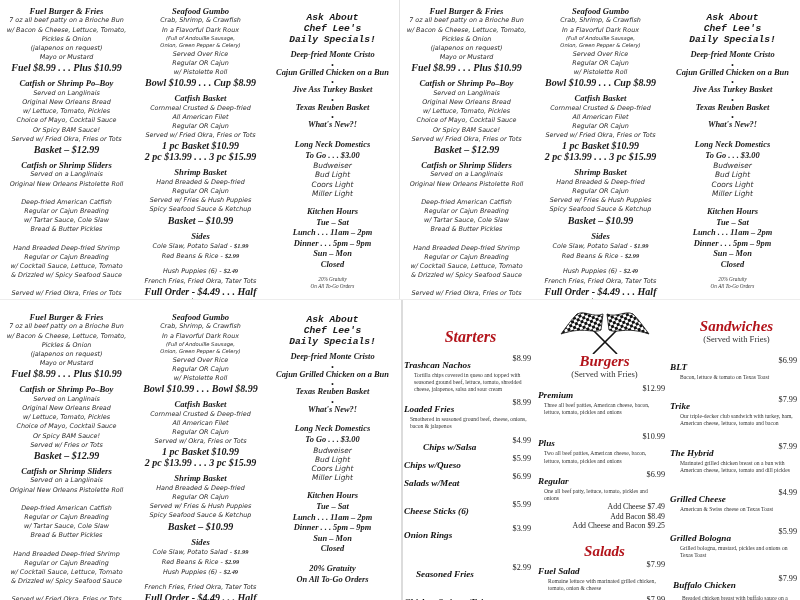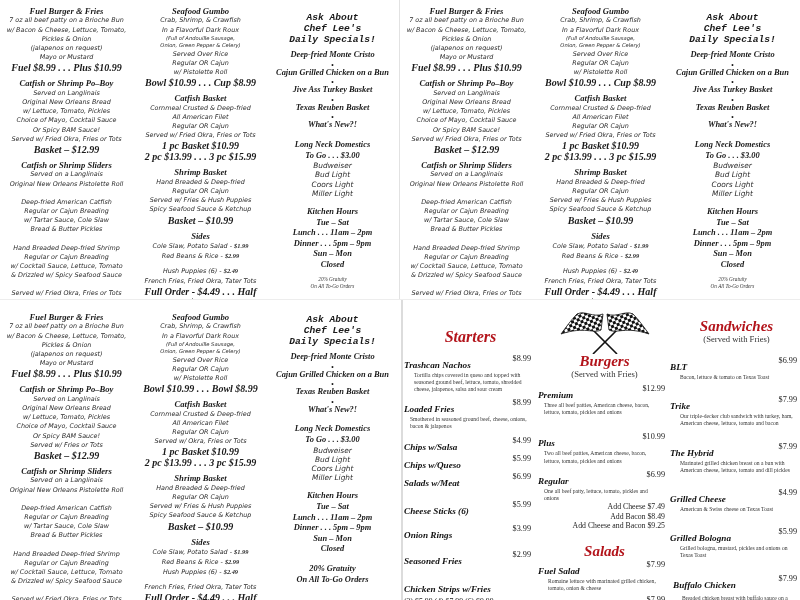--- a/index.html
+++ b/index.html
@@ -371,42 +371,42 @@
       <span class="iprice">$8.99</span>
     </div>
     <div class="idesc" style="padding-left:10px;">Tortilla chips covered in queso and topped with seasoned ground beef, lettuce, tomato, shredded cheese, jalapenos, salsa and sour cream</div>
 
     <div class="item" style="margin-top:4px;">
       <span class="iname">Loaded Fries</span>
       <span class="iprice">$8.99</span>
     </div>
     <div class="idesc">Smothered in seasoned ground beef, cheese, onions, bacon &amp; jalapenos</div>
 
-    <div class="item" style="margin-top:6px;">
+    <div class="item" style="margin-top:6px;margin-left:19px;">
       <span class="iname">Chips w/Salsa</span>
       <span class="iprice">$4.99</span>
     </div>
     <div class="item">
       <span class="iname">Chips w/Queso</span>
       <span class="iprice">$5.99</span>
     </div>
     <div class="item">
       <span class="iname">Salads w/Meat</span>
       <span class="iprice">$6.99</span>
     </div>
 
     <div class="item" style="margin-top:10px;">
       <span class="iname">Cheese Sticks (6)</span>
       <span class="iprice">$5.99</span>
     </div>
     <div class="item" style="margin-top:6px;">
       <span class="iname">Onion Rings</span>
       <span class="iprice">$3.99</span>
     </div>
-    <div class="item" style="margin-top:8px;">
+    <div class="item" style="margin-top:21px;padding-left:12px;">
       <span class="iname">Seasoned Fries</span>
       <span class="iprice">$2.99</span>
     </div>
 
     <div class="item" style="margin-top:10px;">
       <span class="iname">Chicken Strips w/Fries</span>
     </div>
     <div class="prices-row">(2) $5.99 (4) $7.99  (6) $9.99</div>
 
   </div>

